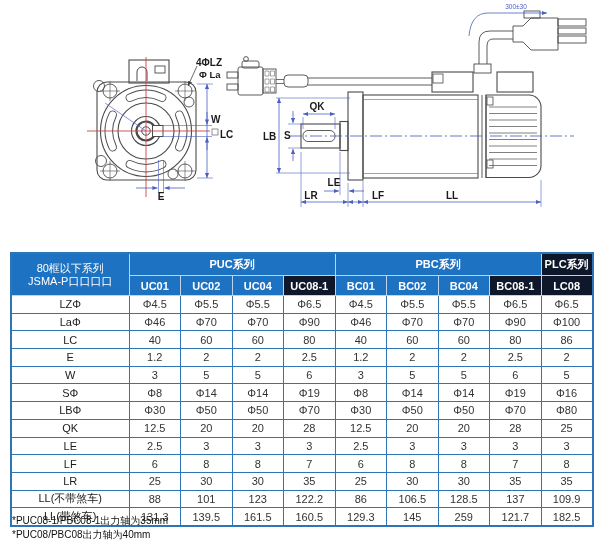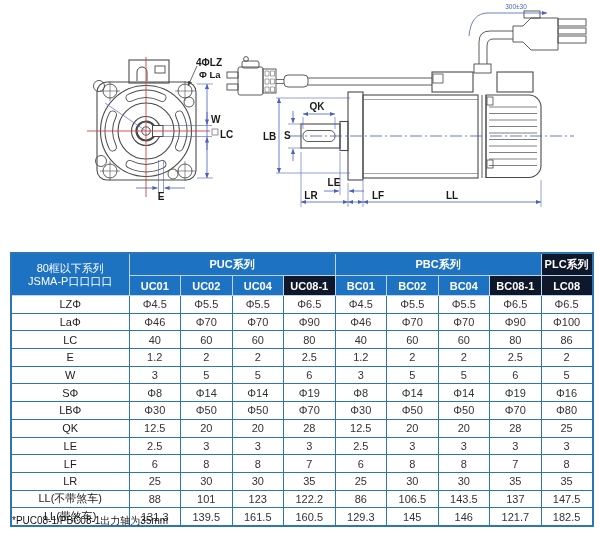--- a/index.html
+++ b/index.html
@@ -360,36 +360,37 @@
           <td>35</td>
         </tr>
         <tr>
           <td class="rowlabel">LL(不带煞车)</td>
           <td>88</td>
           <td>101</td>
           <td>123</td>
           <td>122.2</td>
           <td>86</td>
           <td>106.5</td>
-          <td>143.5</td>
+          <td>128.5</td>
           <td>137</td>
-          <td>147.5</td>
+          <td>109.9</td>
         </tr>
         <tr>
           <td class="rowlabel">LL(带煞车)</td>
           <td>131.3</td>
           <td>139.5</td>
           <td>161.5</td>
           <td>160.5</td>
           <td>129.3</td>
           <td>145</td>
-          <td>146</td>
+          <td>259</td>
           <td>121.7</td>
           <td>182.5</td>
         </tr>
       </tbody>
   </table>
 
   <div class="footnotes">
     <div>*PUC08-1/PBC08-1出力轴为35mm</div>
+    <div>*PUC08/PBC08出力轴为40mm</div>
   </div>
 
 </div>
 
 </body></html>

